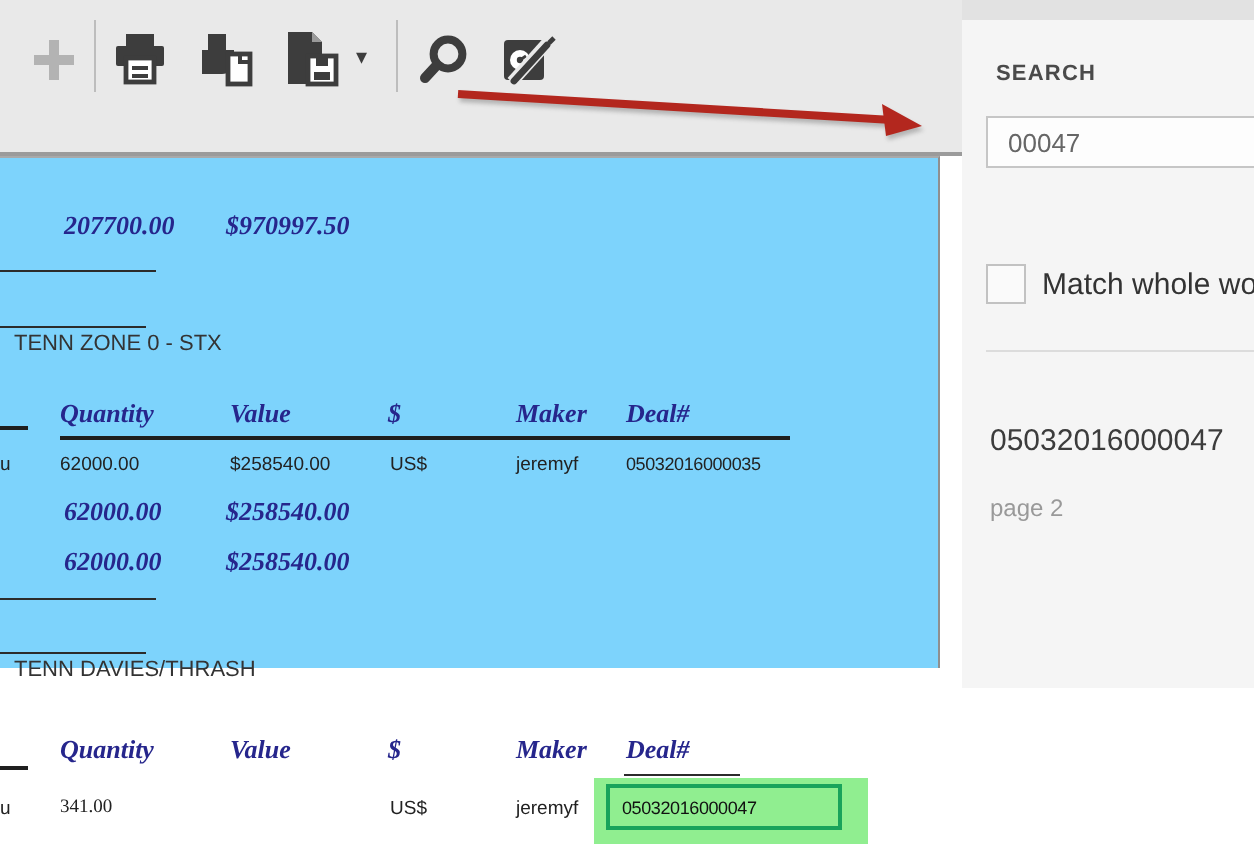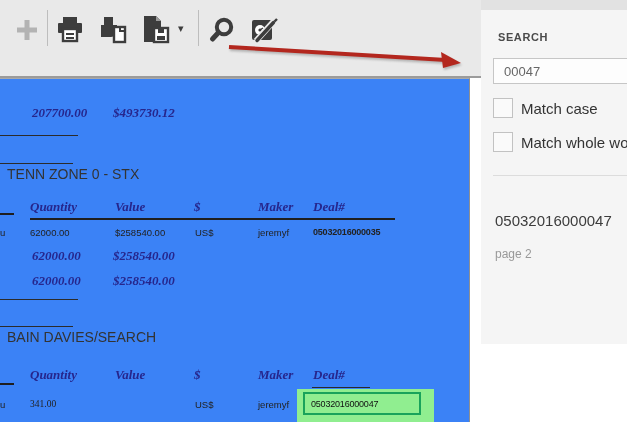--- a/index.html
+++ b/index.html
@@ -25,30 +25,30 @@
     border-bottom:2px solid #9b9b9b;
   }
   .tb-btn{position:absolute;top:12px;width:36px;height:36px;display:flex;align-items:center;justify-content:center;cursor:pointer;}
   .tb-sep{position:absolute;top:10px;width:1px;height:36px;background:#bdbdbd;}
   .caret{position:absolute;top:22px;font-size:11px;color:var(--icon);}
   
   .arrow-svg{position:absolute;left:0;top:0;pointer-events:none;z-index:30;
     filter:drop-shadow(1px 2px 1px rgba(80,80,80,0.35));}
   
   .page{
-    position:absolute;left:0;top:78px;width:470px;height:344px;
-    background:#3b82f6;border-top:1px solid #a9a9a9;border-right:1px solid #8f8f8f;
+    position:absolute;left:0;top:78px;width:470px;height:256px;
+    background:#7dd3fc;border-top:1px solid #a9a9a9;border-right:1px solid #8f8f8f;
   }
   .abs{position:absolute;white-space:nowrap;}
   .serif-navy{font-family:"Liberation Serif","DejaVu Serif",serif;font-style:italic;font-weight:bold;color:var(--navy);}
   .hdr{font-size:13px;}
   .tot{font-size:13px;}
   .cell{font-size:9.5px;color:#222;}
-  .deal{font-size:9px;letter-spacing:-0.2px;font-weight:bold;}
-  .grp{font-size:14px;color:#333;text-align:right;}
+  .deal{font-size:9px;letter-spacing:-0.2px;}
+  .grp{font-size:11px;color:#333;text-align:right;}
   .rule{position:absolute;height:1px;background:#2b2b2b;}
   .rule2{position:absolute;height:2px;background:#1f1f1f;}
   .hl{
     position:absolute;left:297px;top:310px;width:137px;height:35px;
     background:var(--hl-green);
   }
   .deal-box{
     position:absolute;left:303px;top:313px;width:118px;height:23px;
     border:2px solid var(--hl-border);display:flex;align-items:center;padding-left:6px;
     font-size:9px;letter-spacing:-0.2px;color:#111;
@@ -140,21 +140,21 @@
 </div>
 
 <svg class="arrow-svg" width="627" height="422">
   <line x1="229" y1="47" x2="446" y2="60" stroke="var(--arrow-red)" stroke-width="4"></line>
   <polygon points="461,63 441,52 443,68" fill="var(--arrow-red)"></polygon>
 </svg>
 
 <div class="page">
 
   <span class="abs serif-navy tot" style="left:32px;top:26px;">207700.00</span>
-  <span class="abs serif-navy tot" style="left:113px;top:26px;">$493730.12</span>
+  <span class="abs serif-navy tot" style="left:113px;top:26px;">$970997.50</span>
 
   <div class="rule" style="left:0;top:56px;width:78px;"></div>
 
   <div class="rule" style="left:0;top:84px;width:73px;"></div>
   <span class="abs grp" style="left:7px;top:87px;">TENN ZONE 0 - STX</span>
 
   <span class="abs serif-navy hdr" style="left:30px;top:120px;">Quantity</span>
   <span class="abs serif-navy hdr" style="left:115px;top:120px;">Value</span>
   <span class="abs serif-navy hdr" style="left:194px;top:120px;">$</span>
   <span class="abs serif-navy hdr" style="left:258px;top:120px;">Maker</span>
@@ -171,21 +171,21 @@
   <span class="abs cell deal" style="left:313px;top:148px;">05032016000035</span>
 
   <span class="abs serif-navy tot" style="left:32px;top:169px;">62000.00</span>
   <span class="abs serif-navy tot" style="left:113px;top:169px;">$258540.00</span>
   <span class="abs serif-navy tot" style="left:32px;top:194px;">62000.00</span>
   <span class="abs serif-navy tot" style="left:113px;top:194px;">$258540.00</span>
 
   <div class="rule" style="left:0;top:220px;width:78px;"></div>
 
   <div class="rule" style="left:0;top:247px;width:73px;"></div>
-  <span class="abs grp" style="left:7px;top:250px;">BAIN DAVIES/SEARCH</span>
+  <span class="abs grp" style="left:7px;top:250px;">TENN DAVIES/THRASH</span>
 
   <span class="abs serif-navy hdr" style="left:30px;top:288px;">Quantity</span>
   <span class="abs serif-navy hdr" style="left:115px;top:288px;">Value</span>
   <span class="abs serif-navy hdr" style="left:194px;top:288px;">$</span>
   <span class="abs serif-navy hdr" style="left:258px;top:288px;">Maker</span>
   <span class="abs serif-navy hdr" style="left:313px;top:288px;">Deal#</span>
 
   <div class="rule2" style="left:0;top:304px;width:14px;"></div>
   <div class="rule" style="left:312px;top:308px;width:58px;"></div>
 
@@ -201,24 +201,20 @@
   </div>
 </div>
 
 <div class="panel">
   <div class="panel-topstrip"></div>
 
   <div class="panel-title">SEARCH</div>
 
   <input class="search-input" type="text" value="00047" style="">
 
-  <div class="chk-row" style="top:98px;">
-    <div class="chk-box"></div>
-    <span class="chk-label">Match case</span>
-  </div>
 
   <div class="chk-row" style="top:132px;">
     <div class="chk-box"></div>
     <span class="chk-label">Match whole words</span>
   </div>
 
   <div class="panel-divider"></div>
 
 
   <div class="result-item">

